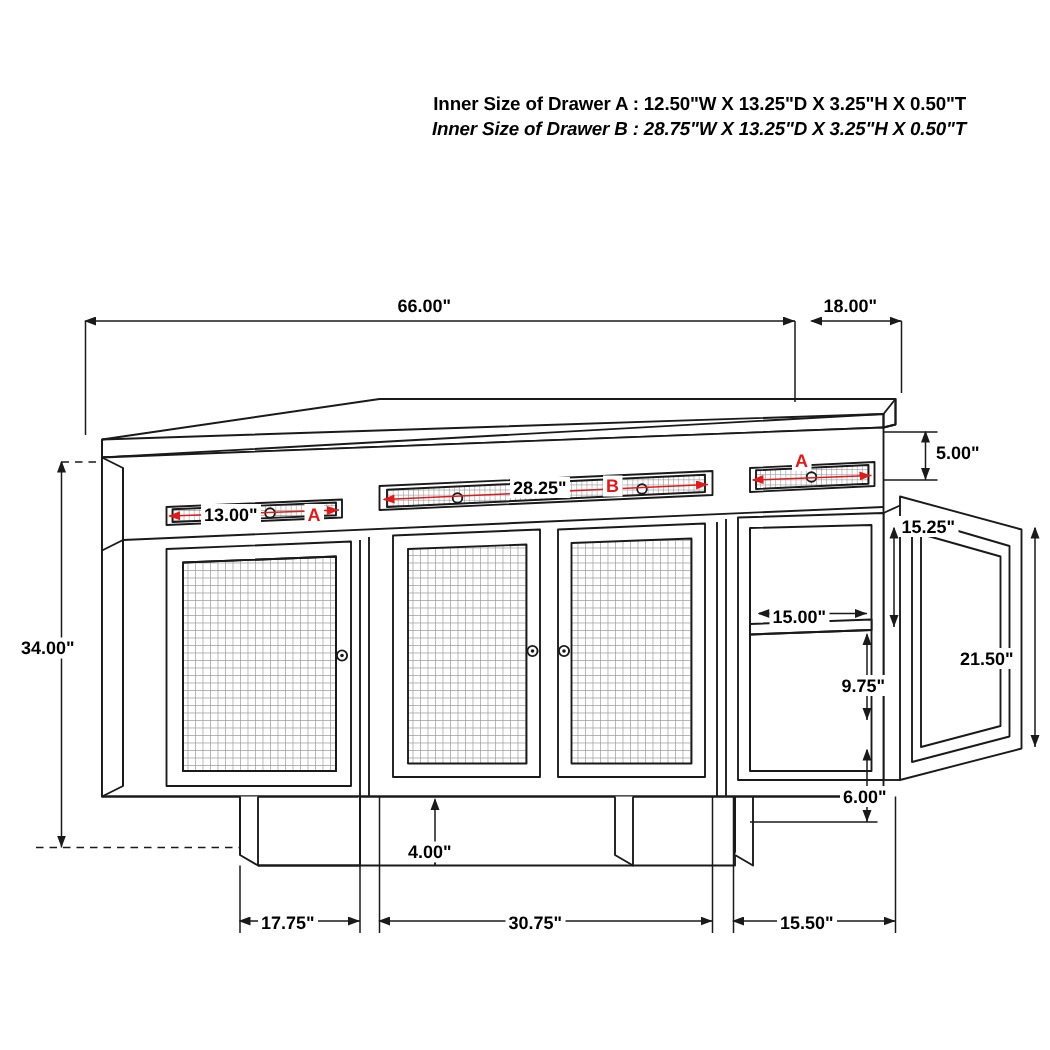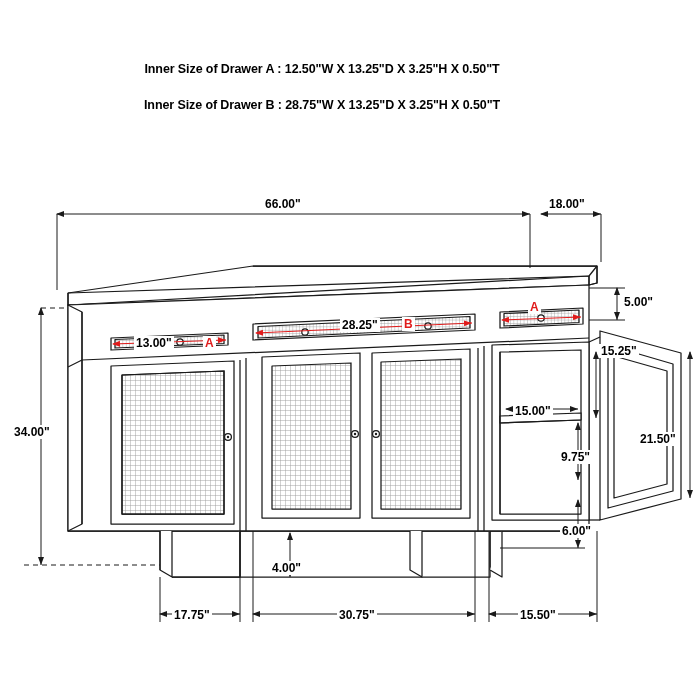--- a/index.html
+++ b/index.html
@@ -9,27 +9,27 @@
     font-family:"Liberation Sans", sans-serif;
     color:#000;
     overflow:hidden;
     position:relative;
   }
   #wrap{position:relative;width:700px;height:700px;}
 
   .note{
     position:absolute;
     width:644px;
-    text-align:center;
+    text-align:right;
     font-weight:bold;
     font-size:12.5px;
     letter-spacing:-0.1px;
   }
   #note1{top:62px;}
-  #note2{top:98px;}
+  #note2{top:79px;font-style:italic;}
 
   svg{position:absolute;left:0;top:0;width:700px;height:700px;}
 
   .dimlabel{
     position:absolute;
     font-weight:bold;
     font-size:12px;
     background:#fff;
     padding:0 2px;
     white-space:nowrap;

